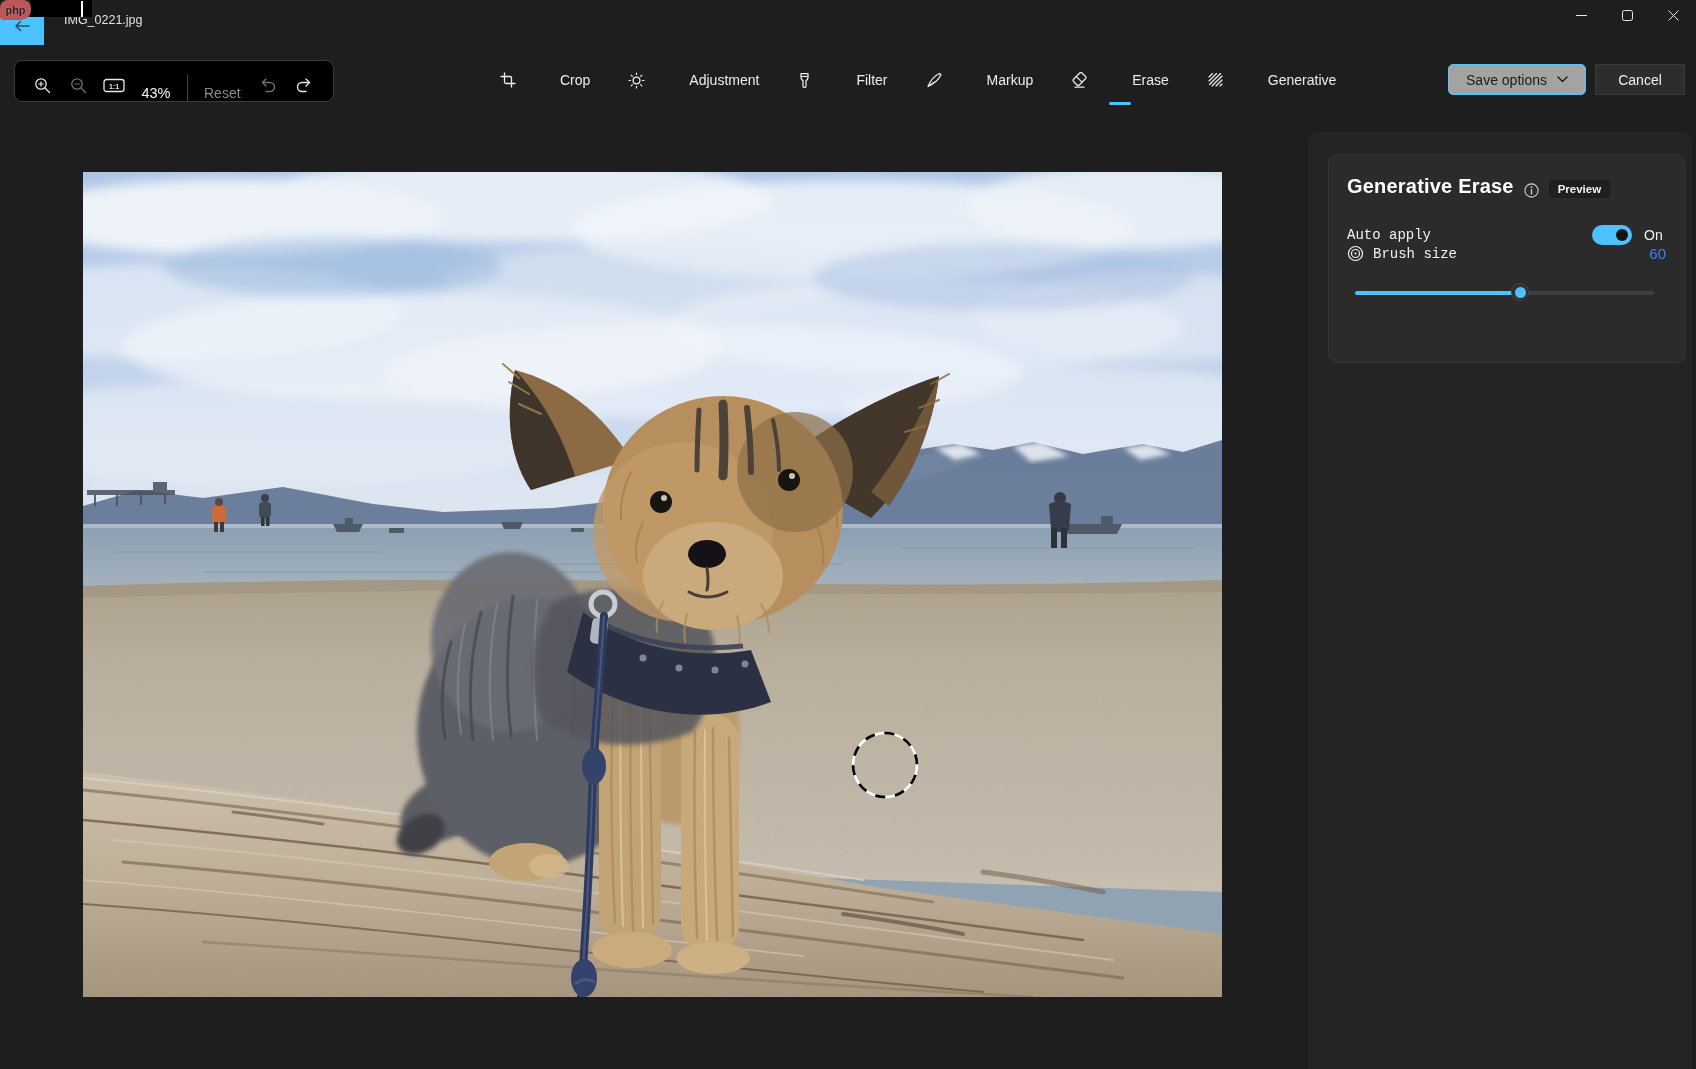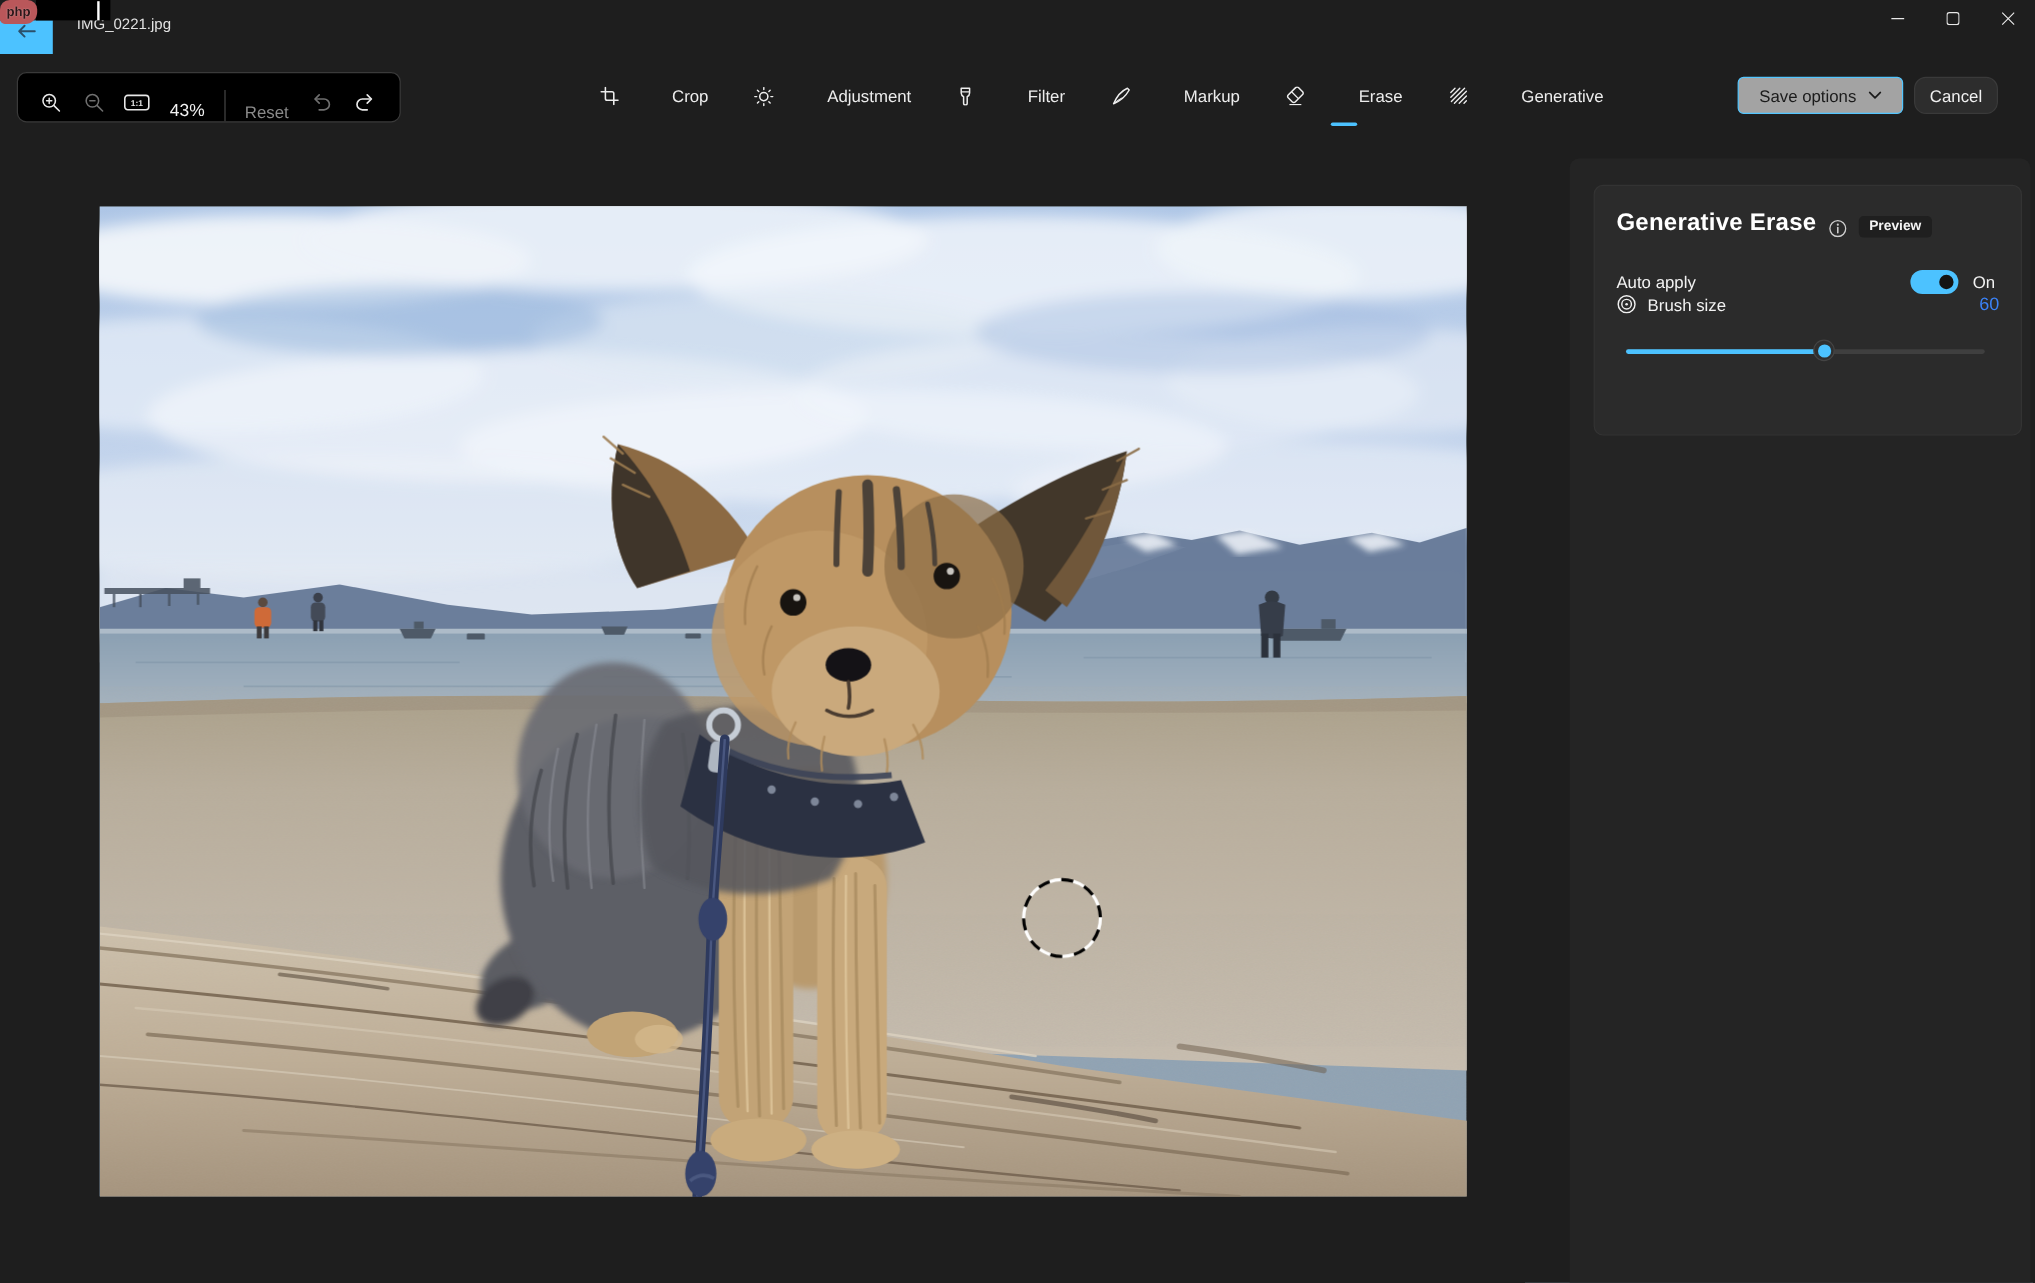--- a/index.html
+++ b/index.html
@@ -53,22 +53,22 @@
   }
 
   
   .save-btn{
     position:absolute; left:1448px; top:64px; width:138px; height:31px;
     background:#a3a3a3; border-radius:5px; border:1px solid #53c6ff;
     display:flex; align-items:center; justify-content:center; gap:10px;
     color:#1b1b1b; font-size:14px; cursor:pointer;
   }
   .cancel-btn{
-    position:absolute; left:1595px; top:64px; width:70px; height:31px;
-    background:#2d2d2d; border:1px solid #3a3a3a; border-radius:10px;
+    position:absolute; left:1595px; top:64px; width:90px; height:31px;
+    background:#2d2d2d; border:1px solid #3a3a3a; border-radius:0;
     display:flex; align-items:center; justify-content:center;
     color:#f0f0f0; font-size:14px; cursor:pointer;
   }
 
   
   .photo{
     position:absolute; left:83px; top:172px; width:1139px; height:825px;
     background:#8fa3b5; overflow:hidden; cursor:none;
   }
 
@@ -83,21 +83,21 @@
     padding:20px 18px 0 18px;
   }
   .card-title-row{ display:flex; align-items:flex-end; gap:10px; }
   .card-title{ font-size:20px; font-weight:600; color:#fff; letter-spacing:.2px; }
   .preview-badge{
     background:#1f1f1f; border-radius:4px; padding:3px 9px;
     font-size:11.5px; font-weight:700; color:#f5f5f5;
   }
   .row{ display:flex; align-items:center; }
   .auto-row{ margin-top:27px; }
-  .row-label{ font-size:14px; color:#f2f2f2; }
+  .row-label{ font-size:14px; color:#f2f2f2;font-family:Liberation Mono, monospace; }
   .spacer{ flex:1; }
   .toggle{
     width:40px; height:20px; border-radius:10px; background:#4cc2ff;
     position:relative; cursor:pointer; flex:none;
   }
   .toggle-knob{
     position:absolute; right:4px; top:4px; width:12px; height:12px;
     border-radius:50%; background:#141414;
   }
   .toggle-state{ font-size:14px; color:#f2f2f2; margin-left:12px; width:22px; }

